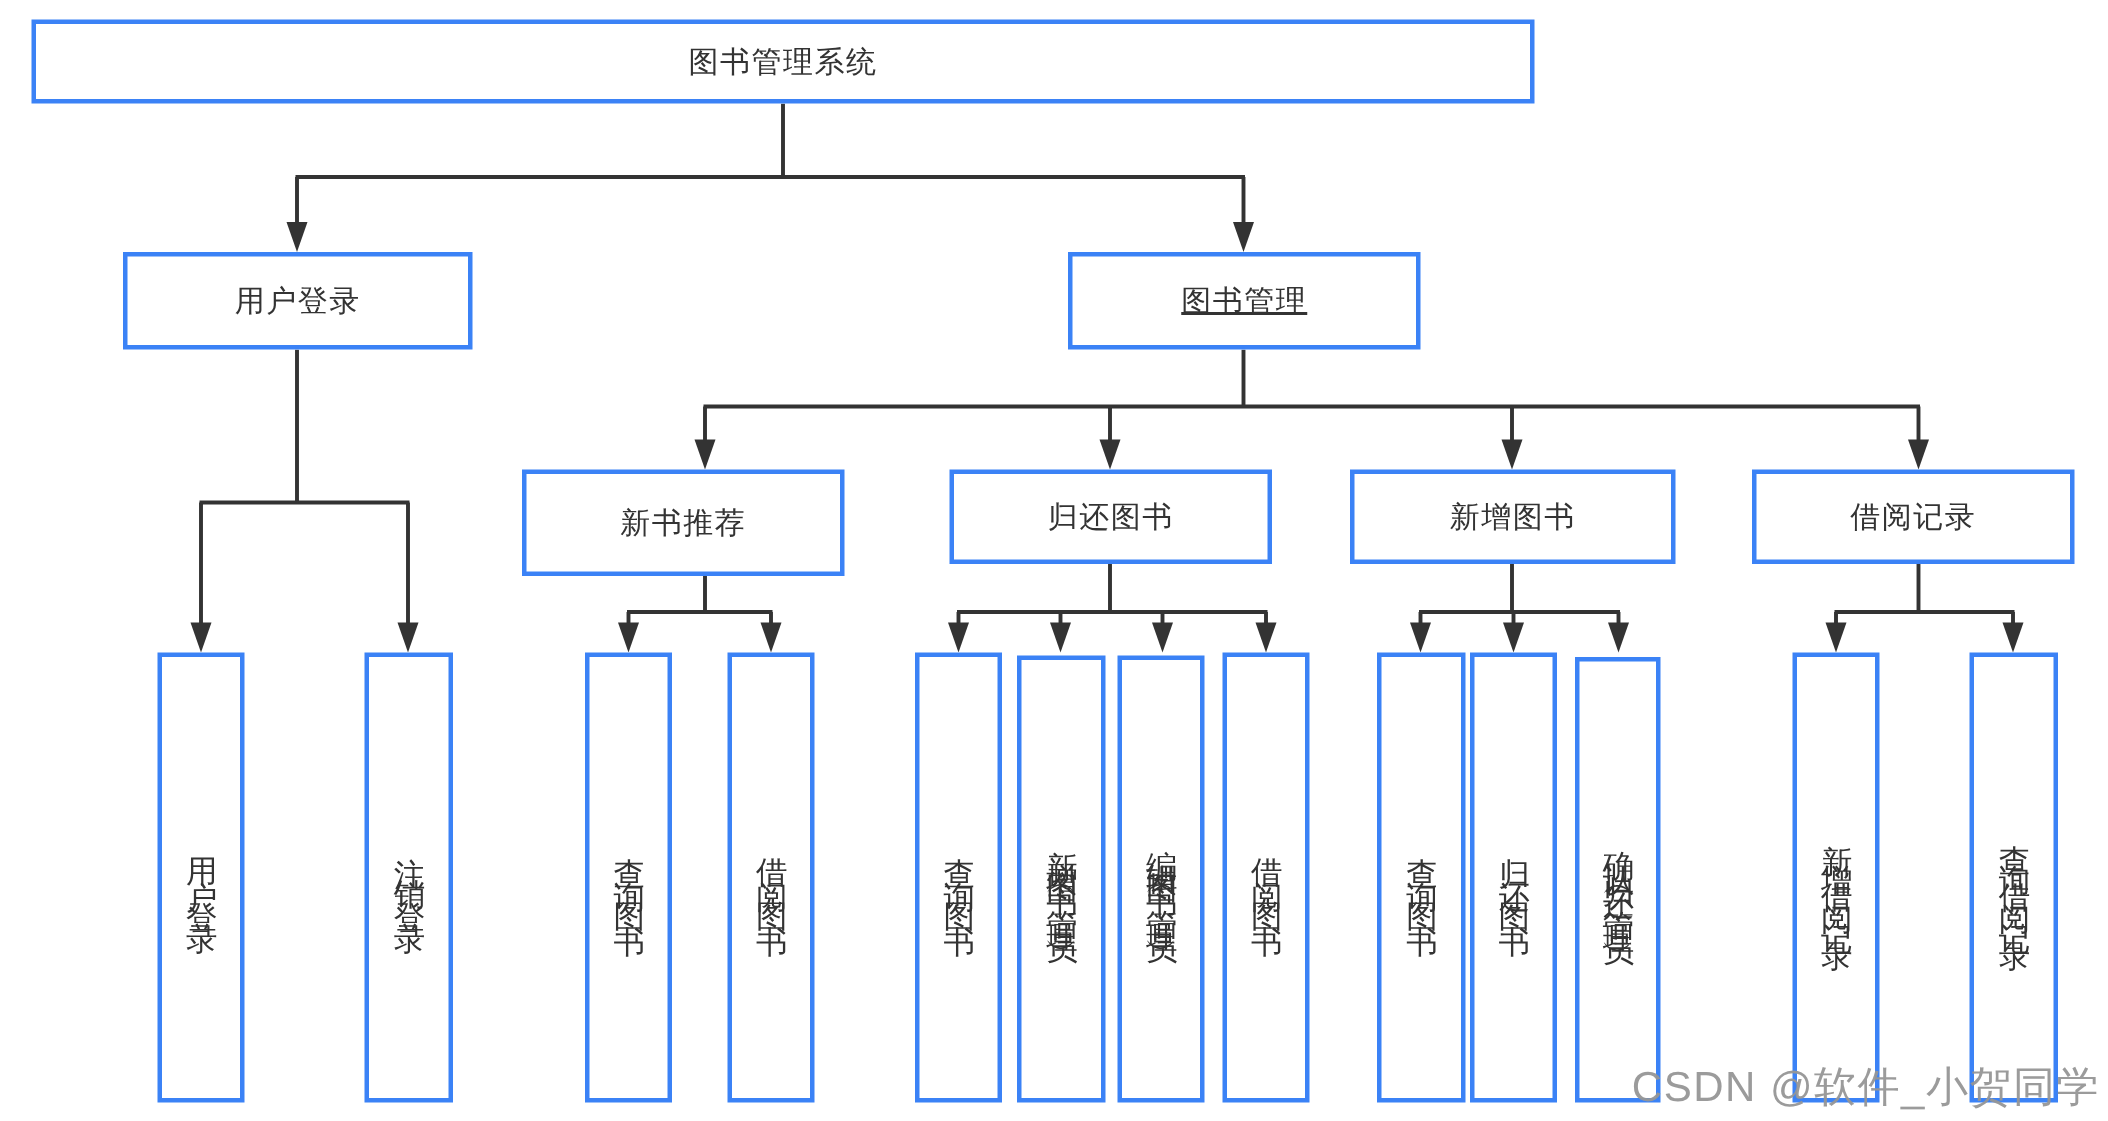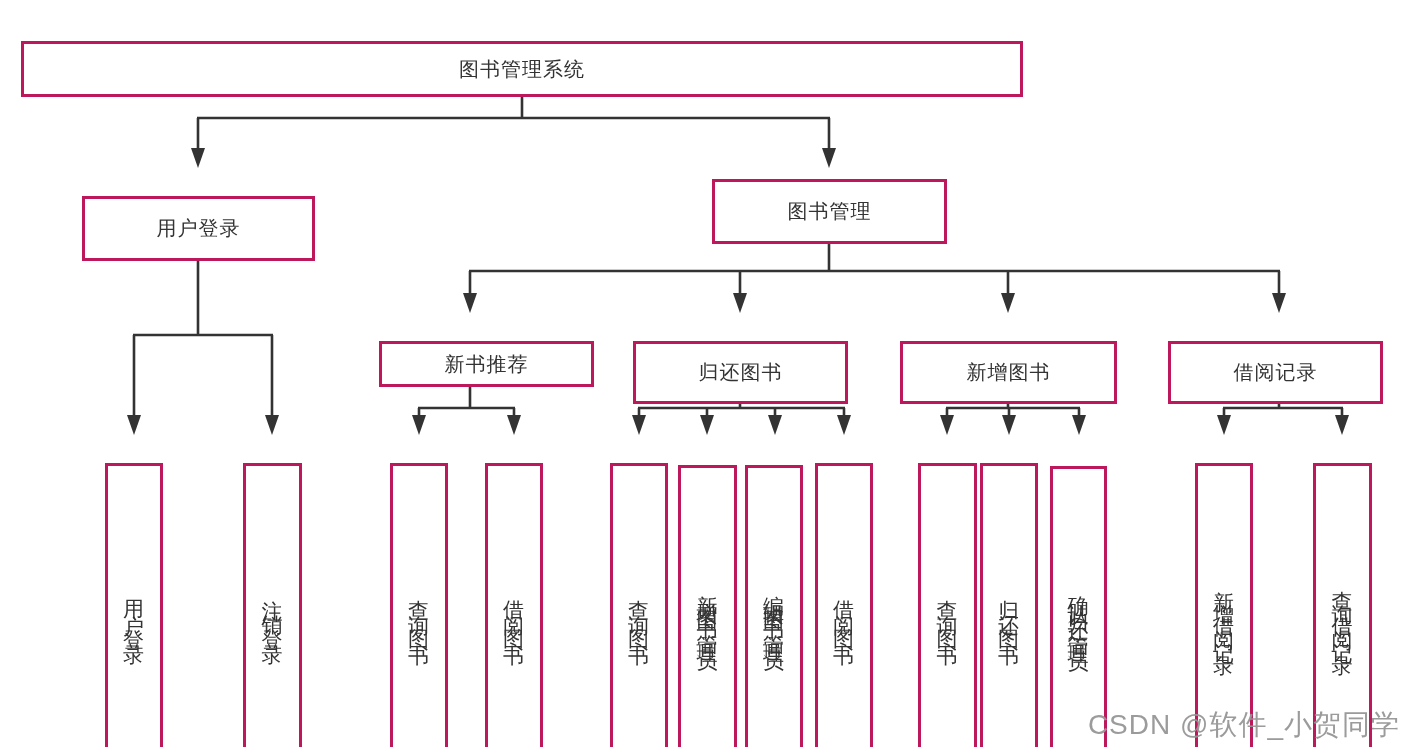--- a/index.html
+++ b/index.html
@@ -8,25 +8,24 @@
     width:1405px;height:747px;
     background:#ffffff;
     font-family:"Liberation Sans","DejaVu Sans",sans-serif;
     overflow:hidden;
   }
   #wires{position:absolute;left:0;top:0;width:1405px;height:747px;}
   .node{
     position:absolute;
     box-sizing:border-box;
     background:#ffffff;
-    border:3px solid #be185d;
+    border:3px solid #3b82f6;
     color:#333333;
     display:flex;align-items:center;justify-content:center;
     text-align:center;
-    margin-top:28px;
   }
   .hnode{font-size:20px;letter-spacing:1px;}
   .vnode{padding:4px 0;}
   .vnode .vtxt{
     writing-mode:vertical-rl;
     text-orientation:mixed;
     font-size:21px;
     line-height:1;
     color:#333333;
   }
@@ -91,25 +90,25 @@
     </g>
   </svg>
 
   <div class="node hnode" style="left:21px;top:13px;width:1002px;height:56px;">
     <span>图书管理系统</span>
   </div>
 
   <div class="node hnode" style="left:82px;top:168px;width:233px;height:65px;">
     <span>用户登录</span>
   </div>
-  <div class="node hnode" style="left:712px;top:151px;width:235px;height:65px;">
+  <div class="node hnode" style="left:712px;top:168px;width:235px;height:65px;text-decoration:underline;">
     <span>图书管理</span>
   </div>
 
-  <div class="node hnode" style="left:379px;top:313px;width:215px;height:46px;">
+  <div class="node hnode" style="left:348px;top:313px;width:215px;height:71px;">
     <span>新书推荐</span>
   </div>
   <div class="node hnode" style="left:633px;top:313px;width:215px;height:63px;">
     <span>归还图书</span>
   </div>
   <div class="node hnode" style="left:900px;top:313px;width:217px;height:63px;">
     <span>新增图书</span>
   </div>
   <div class="node hnode" style="left:1168px;top:313px;width:215px;height:63px;">
     <span>借阅记录</span>

